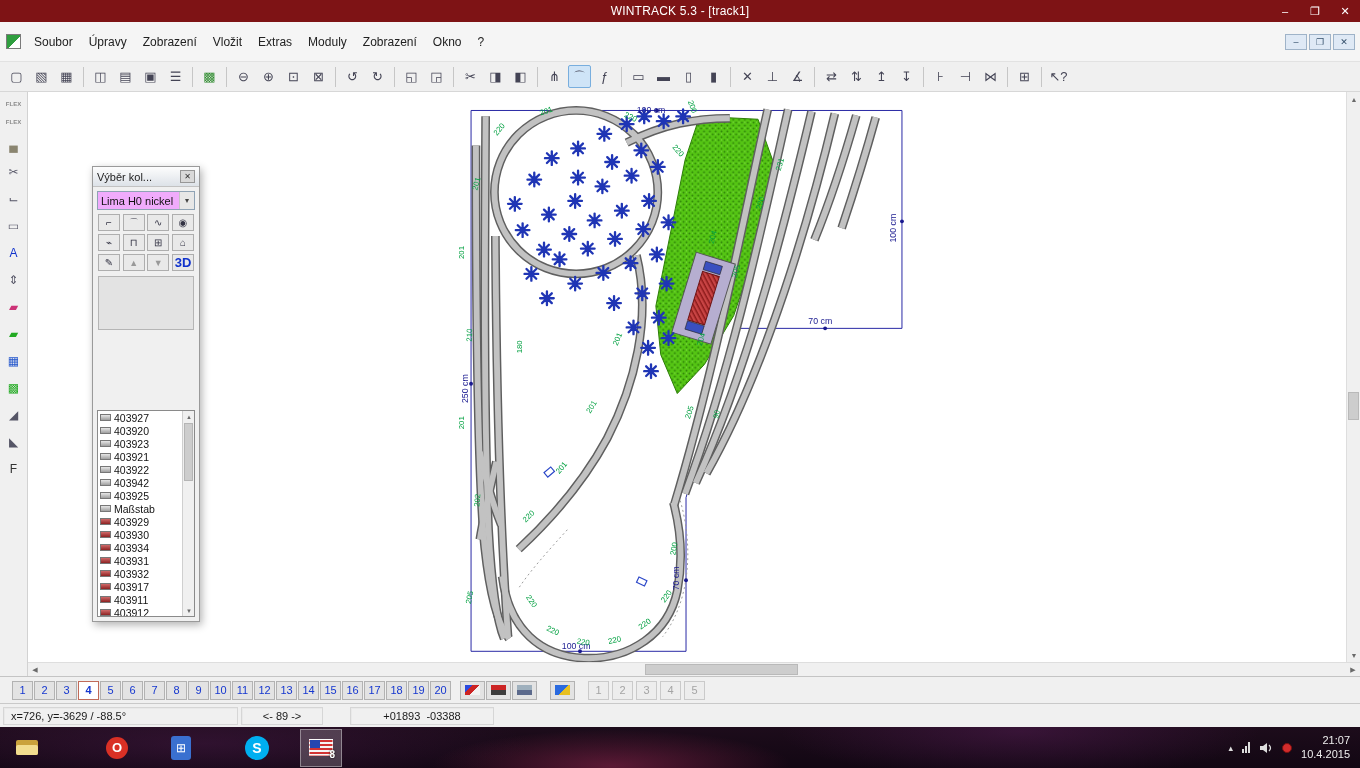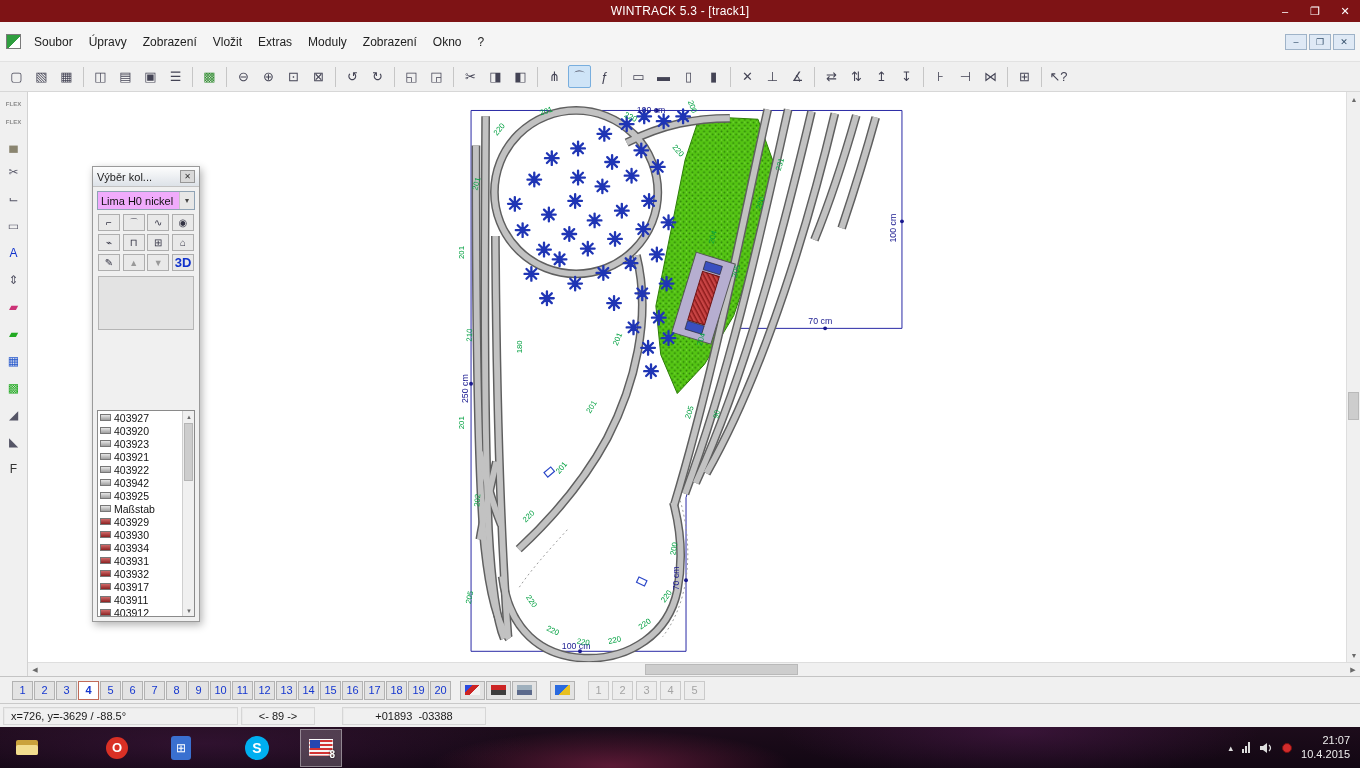--- a/index.html
+++ b/index.html
@@ -81,21 +81,21 @@
   .sw-2 { background:linear-gradient(180deg,#9fb0bd 45%,#5c6a8c 45%); }
   .sw-3 { background:linear-gradient(135deg,#2a6adf 55%,#e8c020 55%); }
   .gap8 { width:8px; } .gap12 { width:12px; }
   .disabled-tab { width:21px; height:19px; border:1px solid #cacaca; background:#ededed; color:#a4a4a4; font-size:11px; display:flex; align-items:center; justify-content:center; margin-right:3px; }
 
   
   .statusbar { height:24px; background:#f0f0f0; border-top:1px solid #c9c9c9; display:flex; align-items:center; padding:0 3px; font-size:11px; color:#1a1a1a; flex:0 0 auto; }
   .sb-seg { height:18px; border:1px solid #d6d6d6; box-shadow:inset 1px 1px 0 #e9e9e9; display:flex; align-items:center; padding:0 7px; margin-right:3px; white-space:pre; }
   .sb-help { flex:1; }
   .sb-coords { width:235px; }
-  .sb-nudge { width:74px; justify-content:center; }
+  .sb-nudge { width:82px; justify-content:center; }
   .sb-counters { width:144px; justify-content:center;margin-left:24px; }
 
   
   .taskbar { height:41px; flex:0 0 auto; position:relative; display:flex; align-items:center; color:#fff;
     background:
       radial-gradient(ellipse 300px 60px at 45% 95%, rgba(150,40,80,.55), transparent 60%),
       radial-gradient(ellipse 400px 80px at 75% 10%, rgba(90,30,90,.45), transparent 60%),
       radial-gradient(ellipse 500px 70px at 15% 40%, rgba(70,25,70,.5), transparent 65%),
       linear-gradient(#1d0c1b,#120713);
   }

